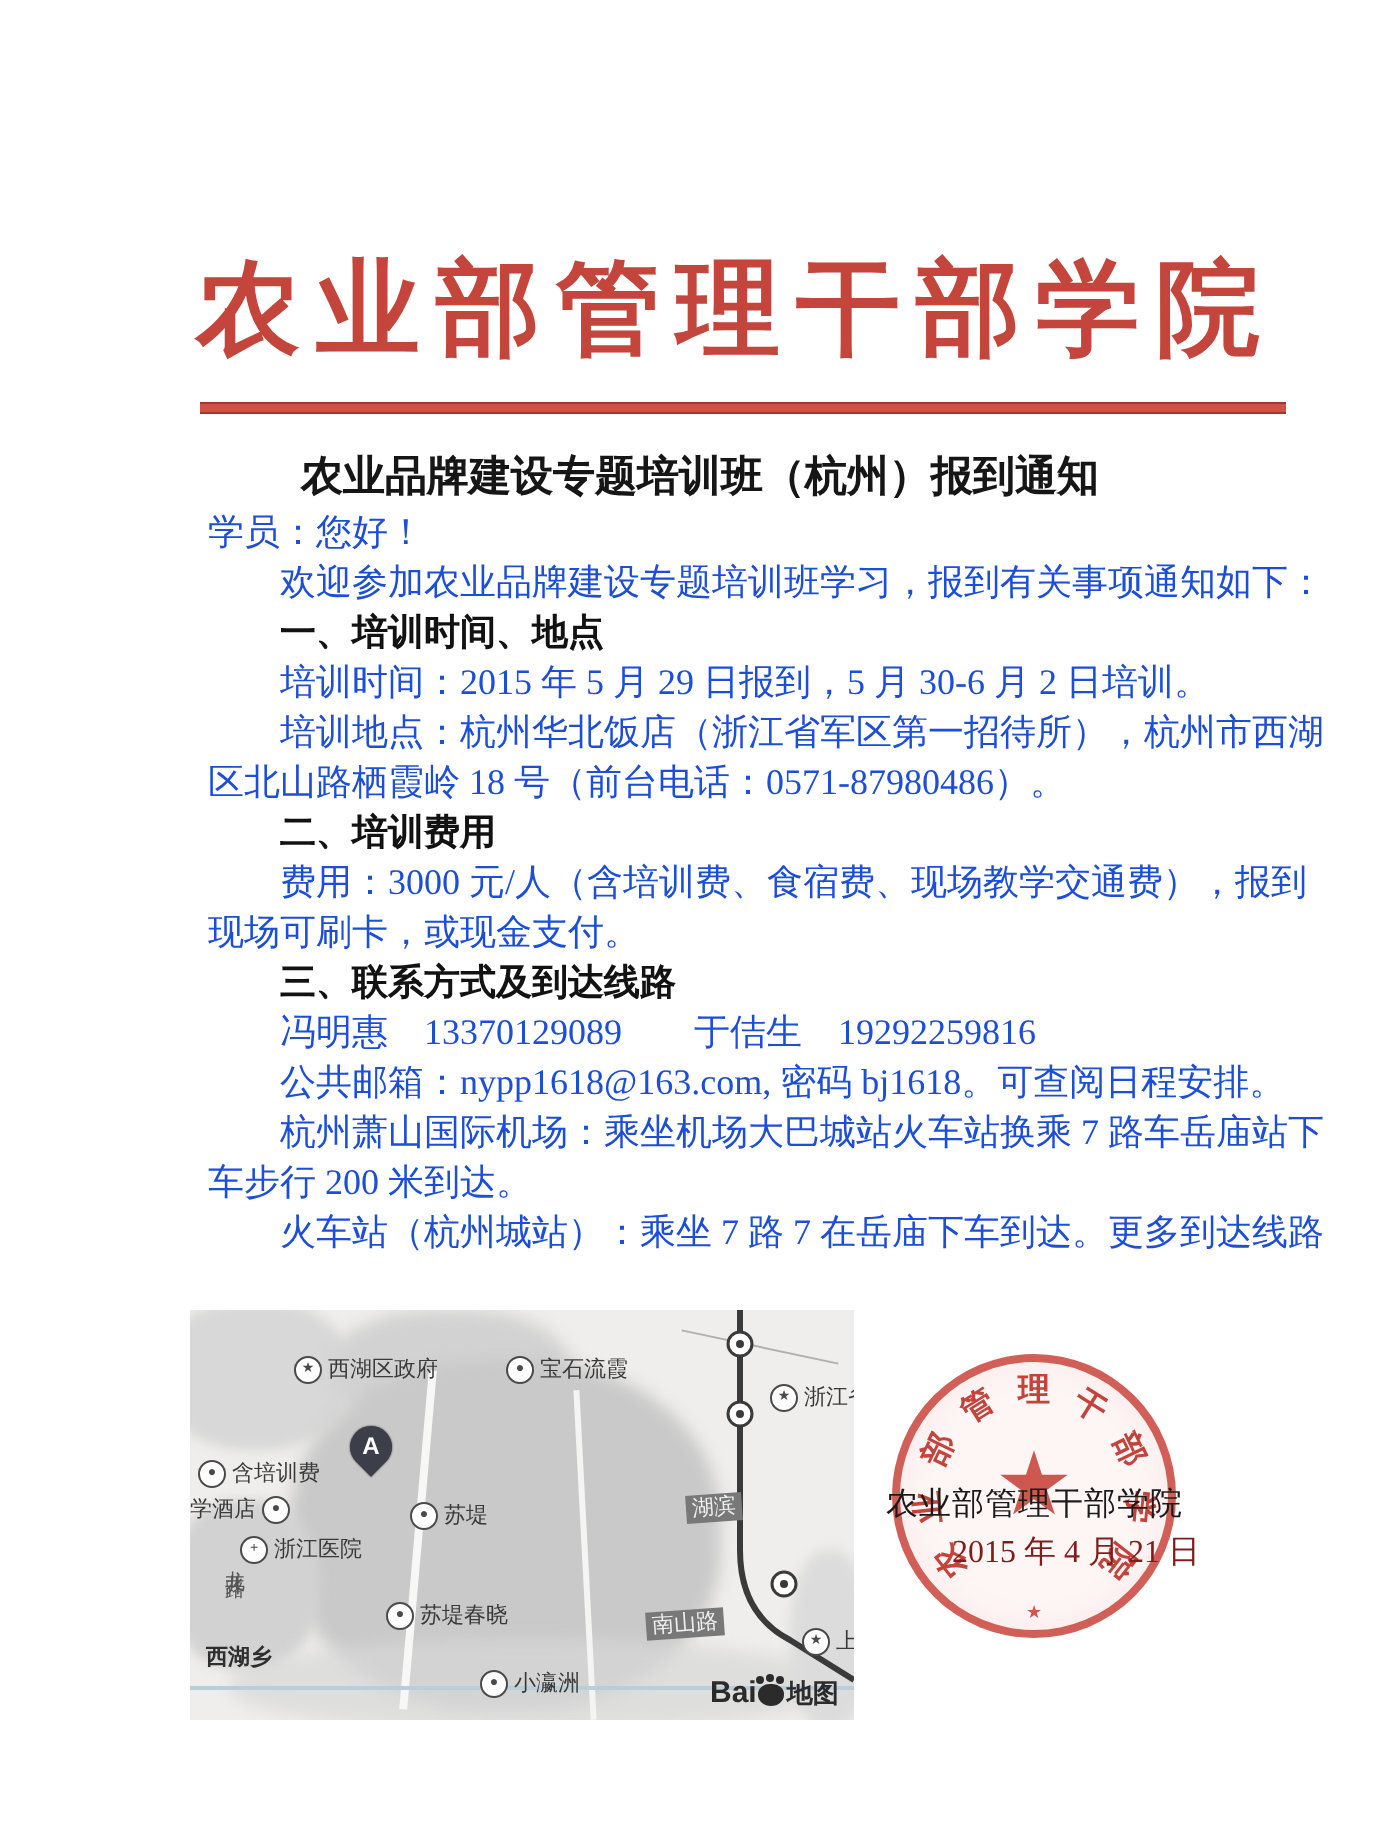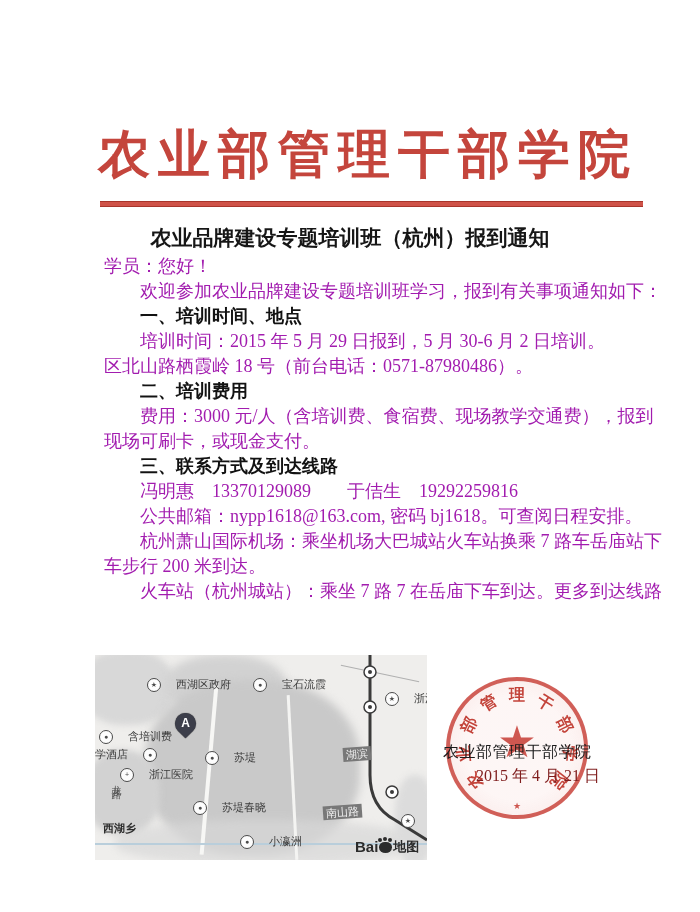--- a/index.html
+++ b/index.html
@@ -9,40 +9,40 @@
   
   .letterhead-title{position:absolute;left:98px;top:120px;width:552px;margin:0;
         font-size:52px;font-weight:600;color:#c4453c;letter-spacing:8px;white-space:nowrap;}
   .rule-top{position:absolute;left:100px;top:201px;width:543px;height:4px;
         background:#cf5248;border-top:1.5px solid #a8352b;border-bottom:1.5px solid #a8352b;}
 
   
   .doc-title{position:absolute;left:0;top:224px;width:700px;margin:0;text-align:center;
         font-size:21px;font-weight:bold;color:#161616;}
   .body-text{position:absolute;left:104px;top:254px;width:544px;}
-  .body-text p{margin:0;height:25px;line-height:25px;font-size:18px;white-space:nowrap;color:#a21caf;}
+  .body-text p{margin:0;height:25px;line-height:25px;font-size:18px;white-space:nowrap;color:#1d4ed8;}
   .body-text p.indent{padding-left:36px;}
   .body-text p.heading{padding-left:36px;font-weight:bold;color:#121212;}
 
   
   .map{position:absolute;left:95px;top:655px;width:332px;height:211px;background:#efeeec;
        overflow:hidden;font-family:"Liberation Sans","DejaVu Sans",sans-serif;}
   .patch{position:absolute;border-radius:45%;}
   .p1{left:-15px;top:-5px;width:95px;height:75px;background:#d8d8d8;filter:blur(3px);}
   .p2{left:70px;top:0;width:120px;height:60px;background:#d2d2d2;filter:blur(4px);}
   .p3{left:50px;top:25px;width:215px;height:175px;background:#c9c9c9;filter:blur(4px);}
   .p4{left:-10px;top:95px;width:75px;height:85px;background:#d2d2d2;filter:blur(3px);}
   .p5{left:20px;top:165px;width:300px;height:45px;background:#d8d8d8;filter:blur(4px);opacity:.7;}
   .p6{left:300px;top:120px;width:40px;height:90px;background:#dcdcdc;filter:blur(3px);}
   .road1{position:absolute;left:112px;top:30px;width:4px;height:170px;background:#f7f7f5;transform:rotate(5deg);}
   .road2{position:absolute;left:196px;top:40px;width:3px;height:165px;background:#f4f4f2;transform:rotate(-3deg);}
   .road3{position:absolute;left:245px;top:18px;width:80px;height:1px;background:#b0b0b0;transform:rotate(12deg);}
   .lakeline{position:absolute;left:0;top:188px;width:332px;height:2px;background:#b9cedb;}
   .metro-svg{position:absolute;left:0;top:0;}
-  .poi{position:absolute;display:flex;align-items:center;gap:15px;font-size:11px;color:#3a3a3a;white-space:nowrap;}
+  .poi{position:absolute;display:flex;align-items:center;gap:3px;font-size:11px;color:#3a3a3a;white-space:nowrap;}
   .poi-icon{display:inline-block;width:12px;height:12px;border:1.2px solid #4a4a4a;border-radius:50%;
         background:#fdfdfd;font-size:7px;line-height:11px;text-align:center;color:#4a4a4a;flex:none;}
   .map-box{position:absolute;background:#787878;color:#f0f0f0;font-size:11px;line-height:14px;
         padding:0 3px;transform:rotate(-4deg);white-space:nowrap;}
   .vert-road-label{position:absolute;writing-mode:vertical-rl;font-size:10px;color:#555;letter-spacing:2px;}
   .plain-label{position:absolute;font-size:11px;font-weight:bold;color:#2e2e2e;white-space:nowrap;}
   .pin{position:absolute;left:80px;top:58px;width:21px;height:21px;background:#3c3e4a;
         border-radius:50% 50% 50% 0;transform:rotate(-45deg);box-shadow:0 0 1px #222;}
   .pin span{display:block;transform:rotate(45deg);color:#fff;font-size:12px;font-weight:bold;
         text-align:center;line-height:21px;}
@@ -81,20 +81,21 @@
   <h1 class="letterhead-title">农业部管理干部学院</h1>
   <div class="rule-top"></div>
 
   <h2 class="doc-title">农业品牌建设专题培训班（杭州）报到通知</h2>
 
   <div class="body-text">
     <p class="flush">学员：您好！</p>
     <p class="indent">欢迎参加农业品牌建设专题培训班学习，报到有关事项通知如下：</p>
     <p class="heading">一、培训时间、地点</p>
     <p class="indent">培训时间：2015 年 5 月 29 日报到，5 月 30-6 月 2 日培训。</p>
+    <p class="indent">培训地点：杭州华北饭店（浙江省军区第一招待所），杭州市西湖</p>
     <p class="flush">区北山路栖霞岭 18 号（前台电话：0571-87980486）。</p>
     <p class="heading">二、培训费用</p>
     <p class="indent">费用：3000 元/人（含培训费、食宿费、现场教学交通费），报到</p>
     <p class="flush">现场可刷卡，或现金支付。</p>
     <p class="heading">三、联系方式及到达线路</p>
     <p class="indent">冯明惠　13370129089　　于佶生　19292259816</p>
     <p class="indent">公共邮箱：nypp1618@163.com, 密码 bj1618。可查阅日程安排。</p>
     <p class="indent">杭州萧山国际机场：乘坐机场大巴城站火车站换乘 7 路车岳庙站下</p>
     <p class="flush">车步行 200 米到达。</p>
     <p class="indent">火车站（杭州城站）：乘坐 7 路 7 在岳庙下车到达。更多到达线路</p>

